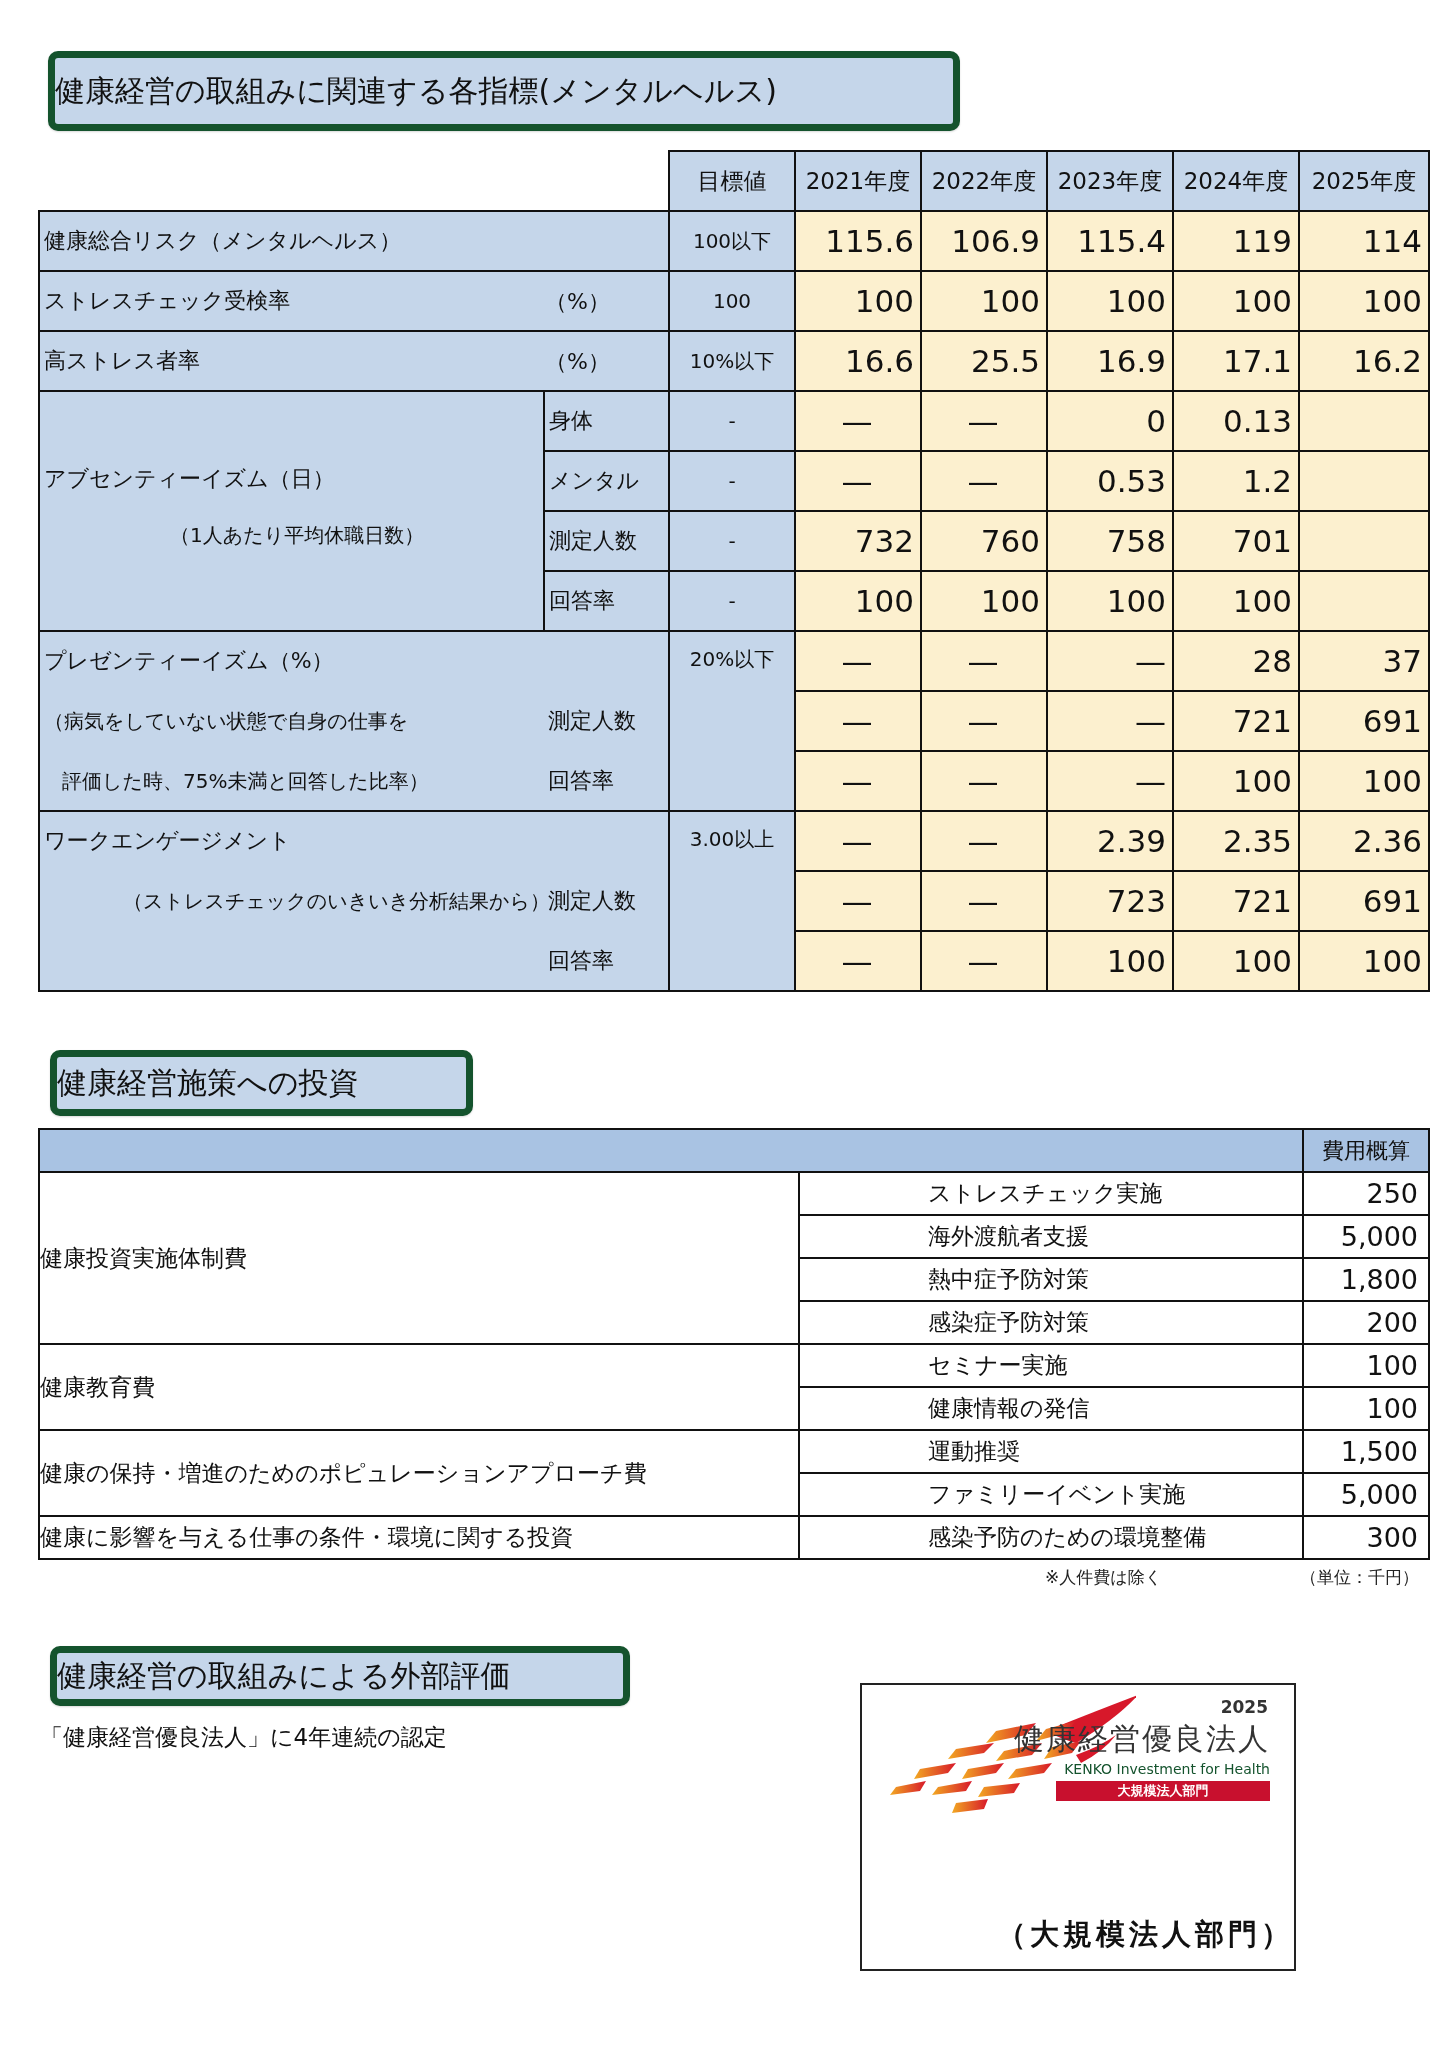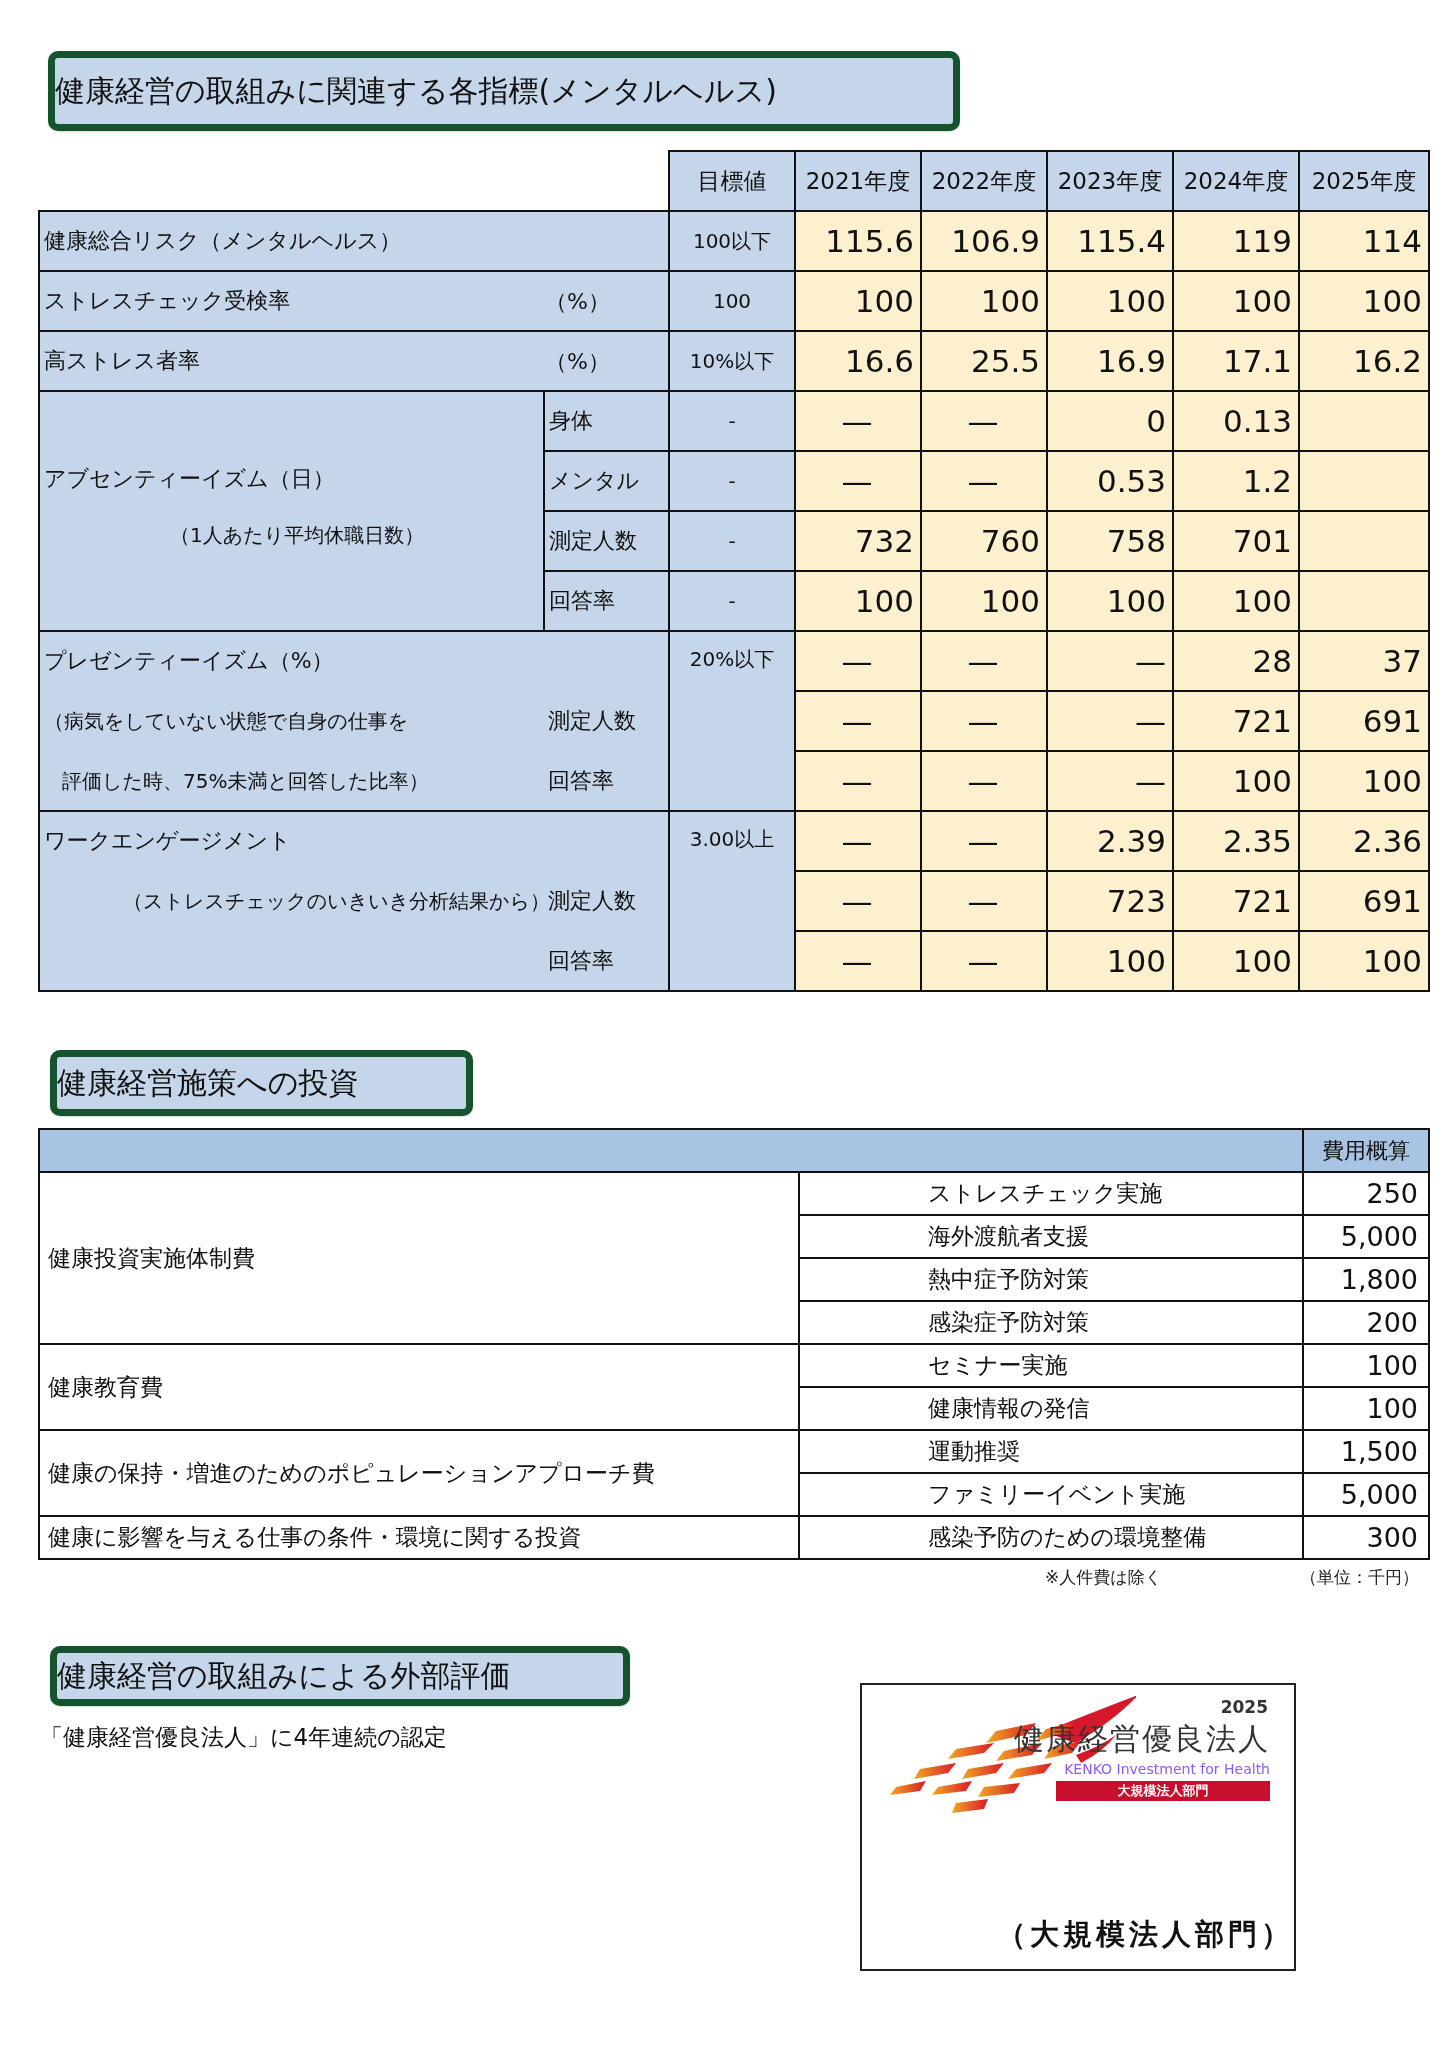--- a/index.html
+++ b/index.html
@@ -21,31 +21,31 @@
   .hdr { background: #c5d6ea; font-size: 23px; text-align: center; font-weight: normal; }
   .val { background: #fcf0cf; font-size: 31px; text-align: right; padding-right: 6px; }
   .val.c { text-align: center; }
   .blank { border: none; background: transparent; }
   .noborder-b { border-bottom: none !important; }
   .noborder-t { border-top: none !important; }
   .noborder-r { border-right: none !important; }
   .noborder-l { border-left: none !important; }
   .t2 td { height: 43px; font-size: 23px; background: #fff; }
   .t2 .h2 { background: #a9c3e3; }
-  .t2 .cat { text-align: left; padding-left: 8px; }
+  .t2 .cat { text-align: left; padding-left: 0; }
   .t2 .item { text-align: left; padding-left: 128px; }
   .t2 .amt { text-align: right; padding-right: 10px; font-size: 27px; }
   .note { position: absolute; font-size: 17px; color: #222; }
   .cert {
     position: absolute; left: 860px; top: 1683px; width: 436px; height: 288px;
     border: 2px solid #222; box-sizing: border-box; background: #fff;
   }
   .cert .year { position: absolute; right: 26px; top: 12px; font-size: 17px; font-weight: bold; color: #333; }
   .cert .org { position: absolute; right: 24px; top: 34px; font-family: "DejaVu Serif", serif; font-size: 30px; color: #333; letter-spacing: 2px; }
-  .cert .en { position: absolute; right: 24px; top: 76px; font-size: 14px; color: #8b5cf6; }
+  .cert .en { position: absolute; right: 24px; top: 76px; font-size: 14px; color: #14532d; }
   .cert .band { position: absolute; right: 24px; top: 96px; width: 214px; height: 20px; background: #c8102e; color: #fff; font-size: 13px; font-weight: bold; text-align: center; line-height: 20px; }
   .cert .title { position: absolute; left: 0; right: 0; top: 140px; text-align: center; font-family: "DejaVu Serif", serif; font-weight: bold; font-size: 76px; letter-spacing: 26px; color: #111; }
   .cert .sub { position: absolute; left: 0; right: 0; top: 230px; text-align: right; font-family: "DejaVu Serif", serif; font-weight: bold; font-size: 29px; letter-spacing: 4px; color: #111; }
   .cert svg { position: absolute; left: 14px; top: 6px; }
   .lead { position: absolute; left: 40px; top: 1722px; font-size: 23px; }
 </style>
 </head>
 <body>
 
 <div class="section-header" style="left:48px; top:51px; width:912px; height:80px;">

